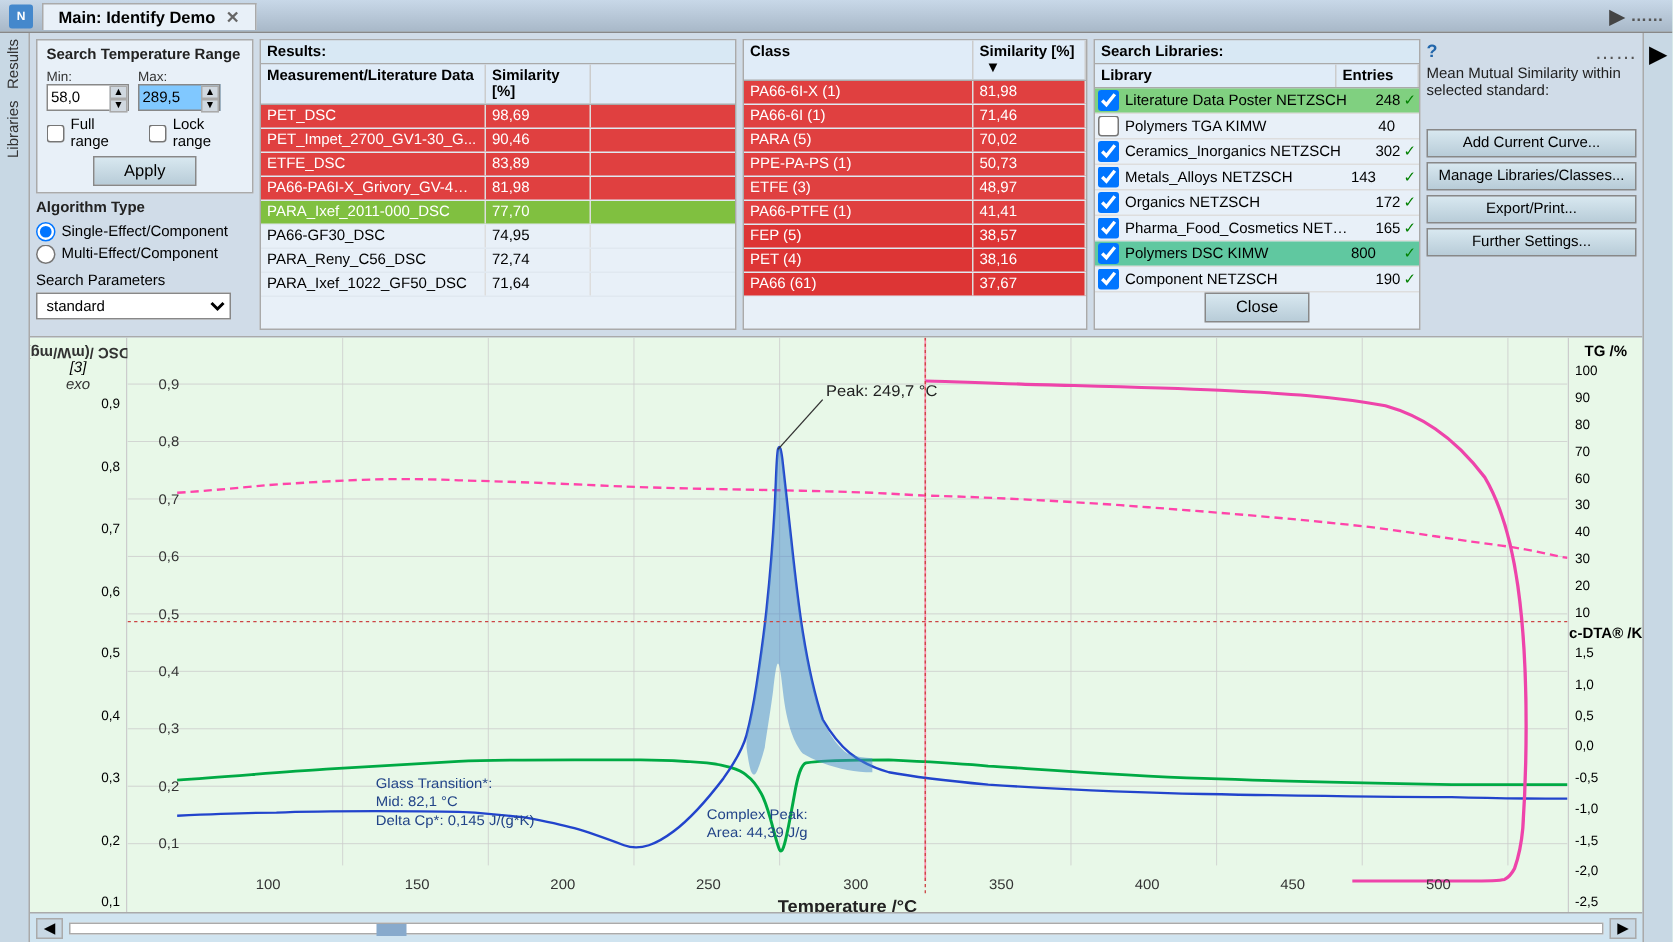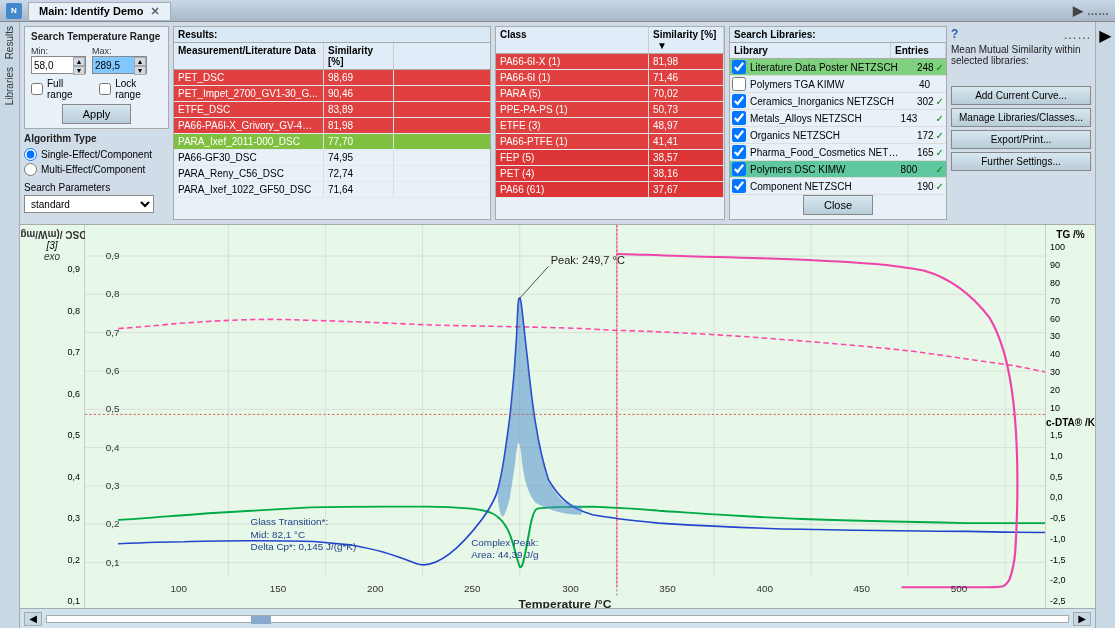--- a/index.html
+++ b/index.html
@@ -641,21 +641,21 @@
           <button class="close-btn" style="margin-top:auto;margin-bottom:4px;">Close</button>
         </div>
 
       </div>
 
       <div class="lib-action-col">
         <div style="display:flex;justify-content:space-between;align-items:center;margin-bottom:2px;">
           <span class="question-icon">?</span>
           <span class="icon-dots">……</span>
         </div>
-        <div class="mean-text">Mean Mutual Similarity within selected libraries:</div>
+        <div class="mean-text">Mean Mutual Similarity within selected standard:</div>
         <div class="action-buttons">
           <button class="action-btn">Add Current Curve...</button>
           <button class="action-btn">Manage Libraries/Classes...</button>
           <button class="action-btn">Export/Print...</button>
           <button class="action-btn">Further Settings...</button>
         </div>
       </div>
 
     </div>
 

